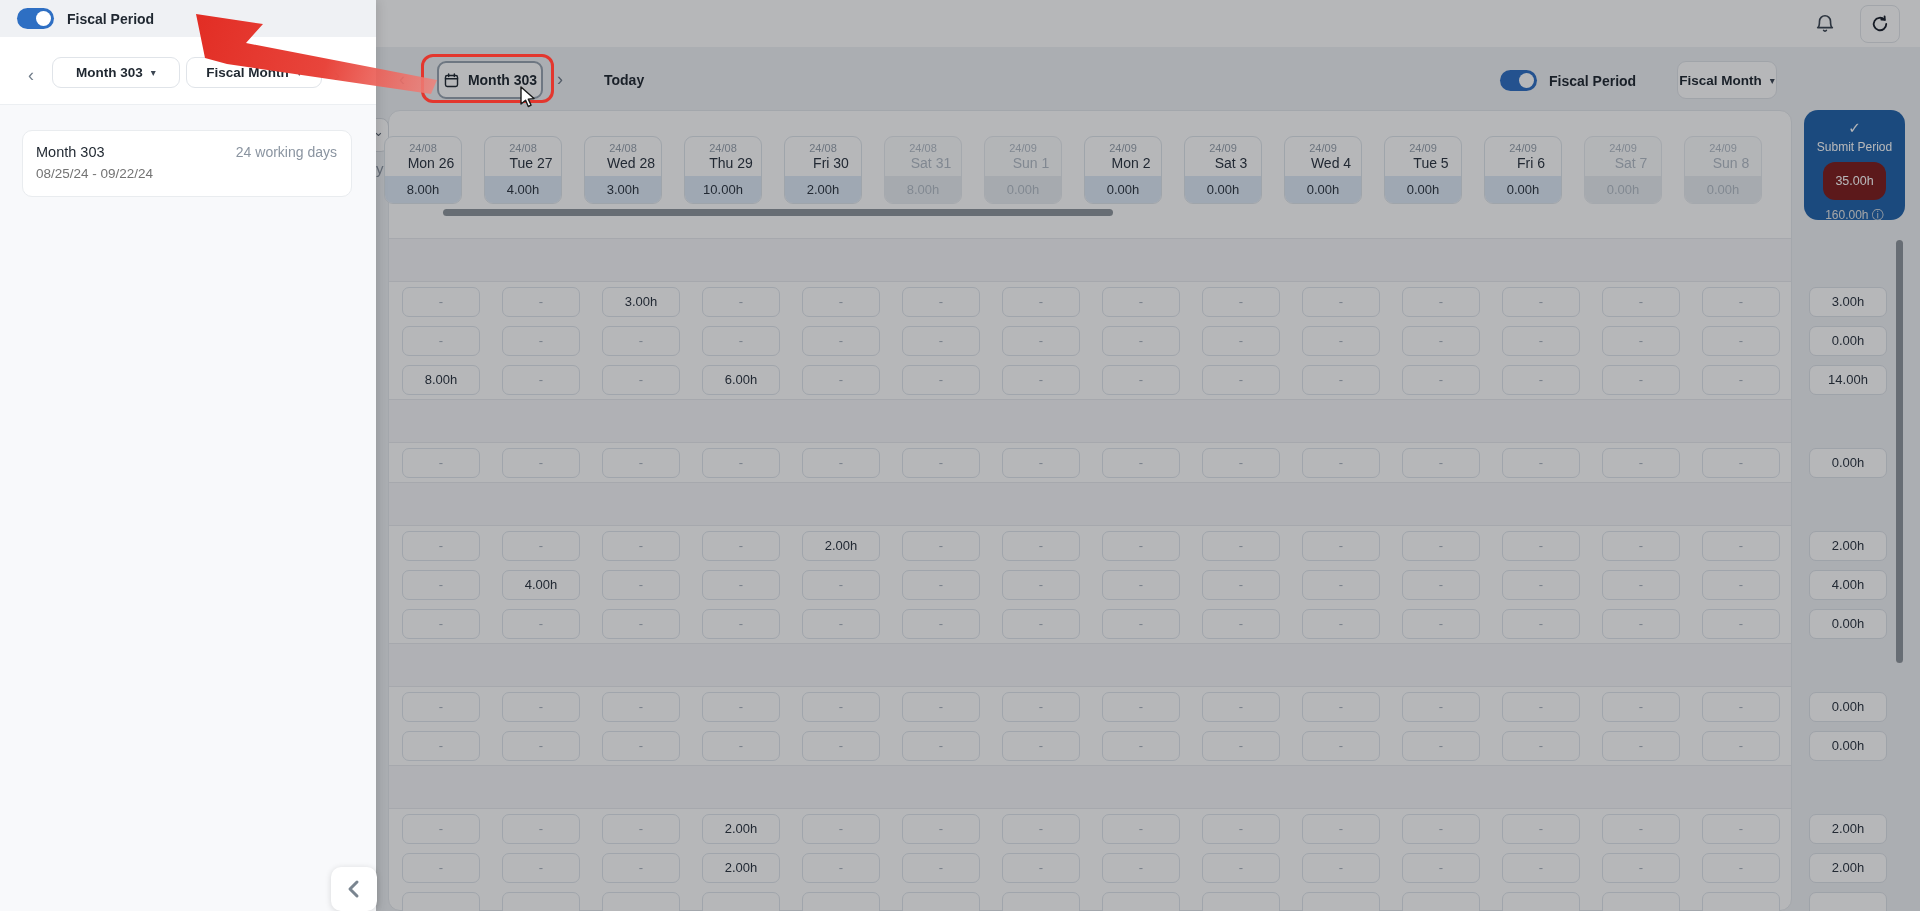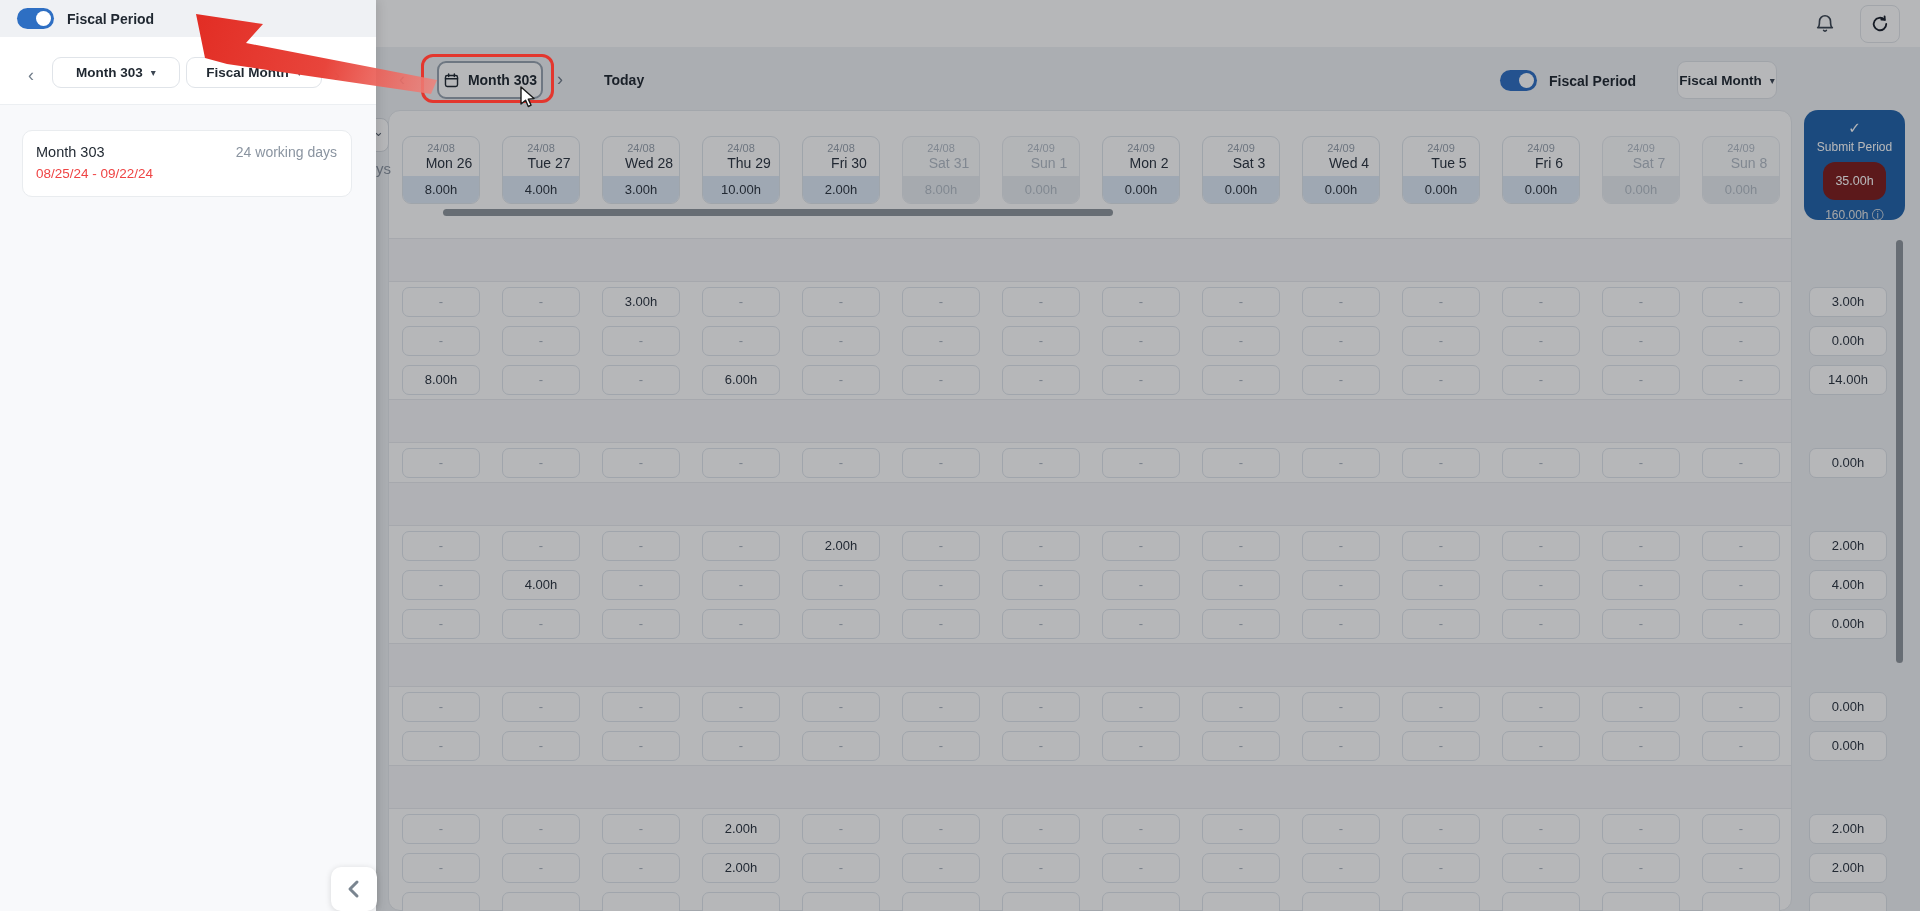--- a/index.html
+++ b/index.html
@@ -28,21 +28,21 @@
 
   
   .ts-card { position:absolute; left:388px; top:110px; width:1404px; height:801px; background:#ffffff; border:1px solid #e4e8ec; border-radius:12px; }
 
   
   .frag-btn { position:absolute; left:340px; top:118px; width:49px; height:34px; background:#fff; border:1px solid #d7dce1; border-radius:8px; }
   .frag-btn span { position:absolute; right:4px; top:5px; font-size:13px; color:#5a6470; }
   .frag-text { position:absolute; left:376px; top:160px; font-size:15px; color:#8a94a0;text-align:center; }
 
   
-  .day-header { position:absolute; left:402px; top:136px; display:flex; }
+  .day-header { position:absolute; left:384px; top:136px; display:flex; }
   .day-cell { width:78px; height:68px; margin-right:22px; background:#fff; border:1px solid #dfe5eb; border-radius:9px; overflow:hidden; display:flex; flex-direction:column; align-items:center; flex:none; }
   .day-cell .d-date { font-size:11px; color:#97a1ad; margin-top:5px; }
   .day-cell .d-day { font-size:14px; font-weight:500; color:#2b3440; margin-top:1px;padding-left:16px; }
   .day-cell .d-band { margin-top:auto; width:100%; height:27px; background:#dfeaf6; display:flex; align-items:center; justify-content:center; font-size:13px; color:#2b3440; }
   .day-cell.weekend { background:#fbfcfd; border-color:#e7ebef; }
   .day-cell.weekend .d-date, .day-cell.weekend .d-day { color:#b3bcc6; }
   .day-cell.weekend .d-band { background:#e9edf1; color:#b3bcc6; }
 
   .hscroll { position:absolute; left:443px; top:209px; width:670px; height:7px; border-radius:4px; background:#8f969c; }
   .vscroll { position:absolute; left:1896px; top:240px; width:7px; height:423px; border-radius:4px; background:#8f969c; }
@@ -71,21 +71,21 @@
   .panel-strip .lbl { font-size:14px; font-weight:700; color:#1f2730; }
   .panel-nav { position:absolute; left:0; top:37px; width:376px; height:68px; background:#ffffff; border-bottom:1px solid #eceff2; }
   .p-chev-left { position:absolute; left:28px; top:66px; }
   .p-chev-right { position:absolute; left:334px; top:66px; }
   .p-dd-month { position:absolute; left:52px; top:57px; width:128px; height:31px; }
   .p-dd-type { position:absolute; left:186px; top:57px; width:136px; height:31px; }
   .p-card { position:absolute; left:22px; top:130px; width:330px; height:67px; background:#fff; border:1px solid #e9ecef; border-radius:10px; padding:13px 14px 0 13px; }
   .p-card .row1 { display:flex; justify-content:space-between; align-items:baseline; }
   .p-card .t { font-size:14.5px; font-weight:500; color:#1f2730; }
   .p-card .wd { font-size:14px; color:#8a94a0; }
-  .p-card .rng { font-size:13.5px; color:#ef4444; margin-top:6px; }
+  .p-card .rng { font-size:13.5px; color:#737373; margin-top:6px; }
   .collapse-btn { position:absolute; left:331px; top:867px; width:46px; height:44px; background:#fff; border-radius:10px; box-shadow:0 1px 6px rgba(0,0,0,0.14); z-index:55; display:flex; align-items:center; justify-content:center; }
 
   
   .anno { position:absolute; z-index:80; }
   .anno-rect { left:421px; top:54px; width:133px; height:49px; border:3.5px solid #e3372e; border-radius:12px; }
   svg.arrow { left:180px; top:0; width:480px; height:130px; }
   svg.cursor { left:514px; top:84px; width:24px; height:26px; }
 </style>
 </head>
 <body>

